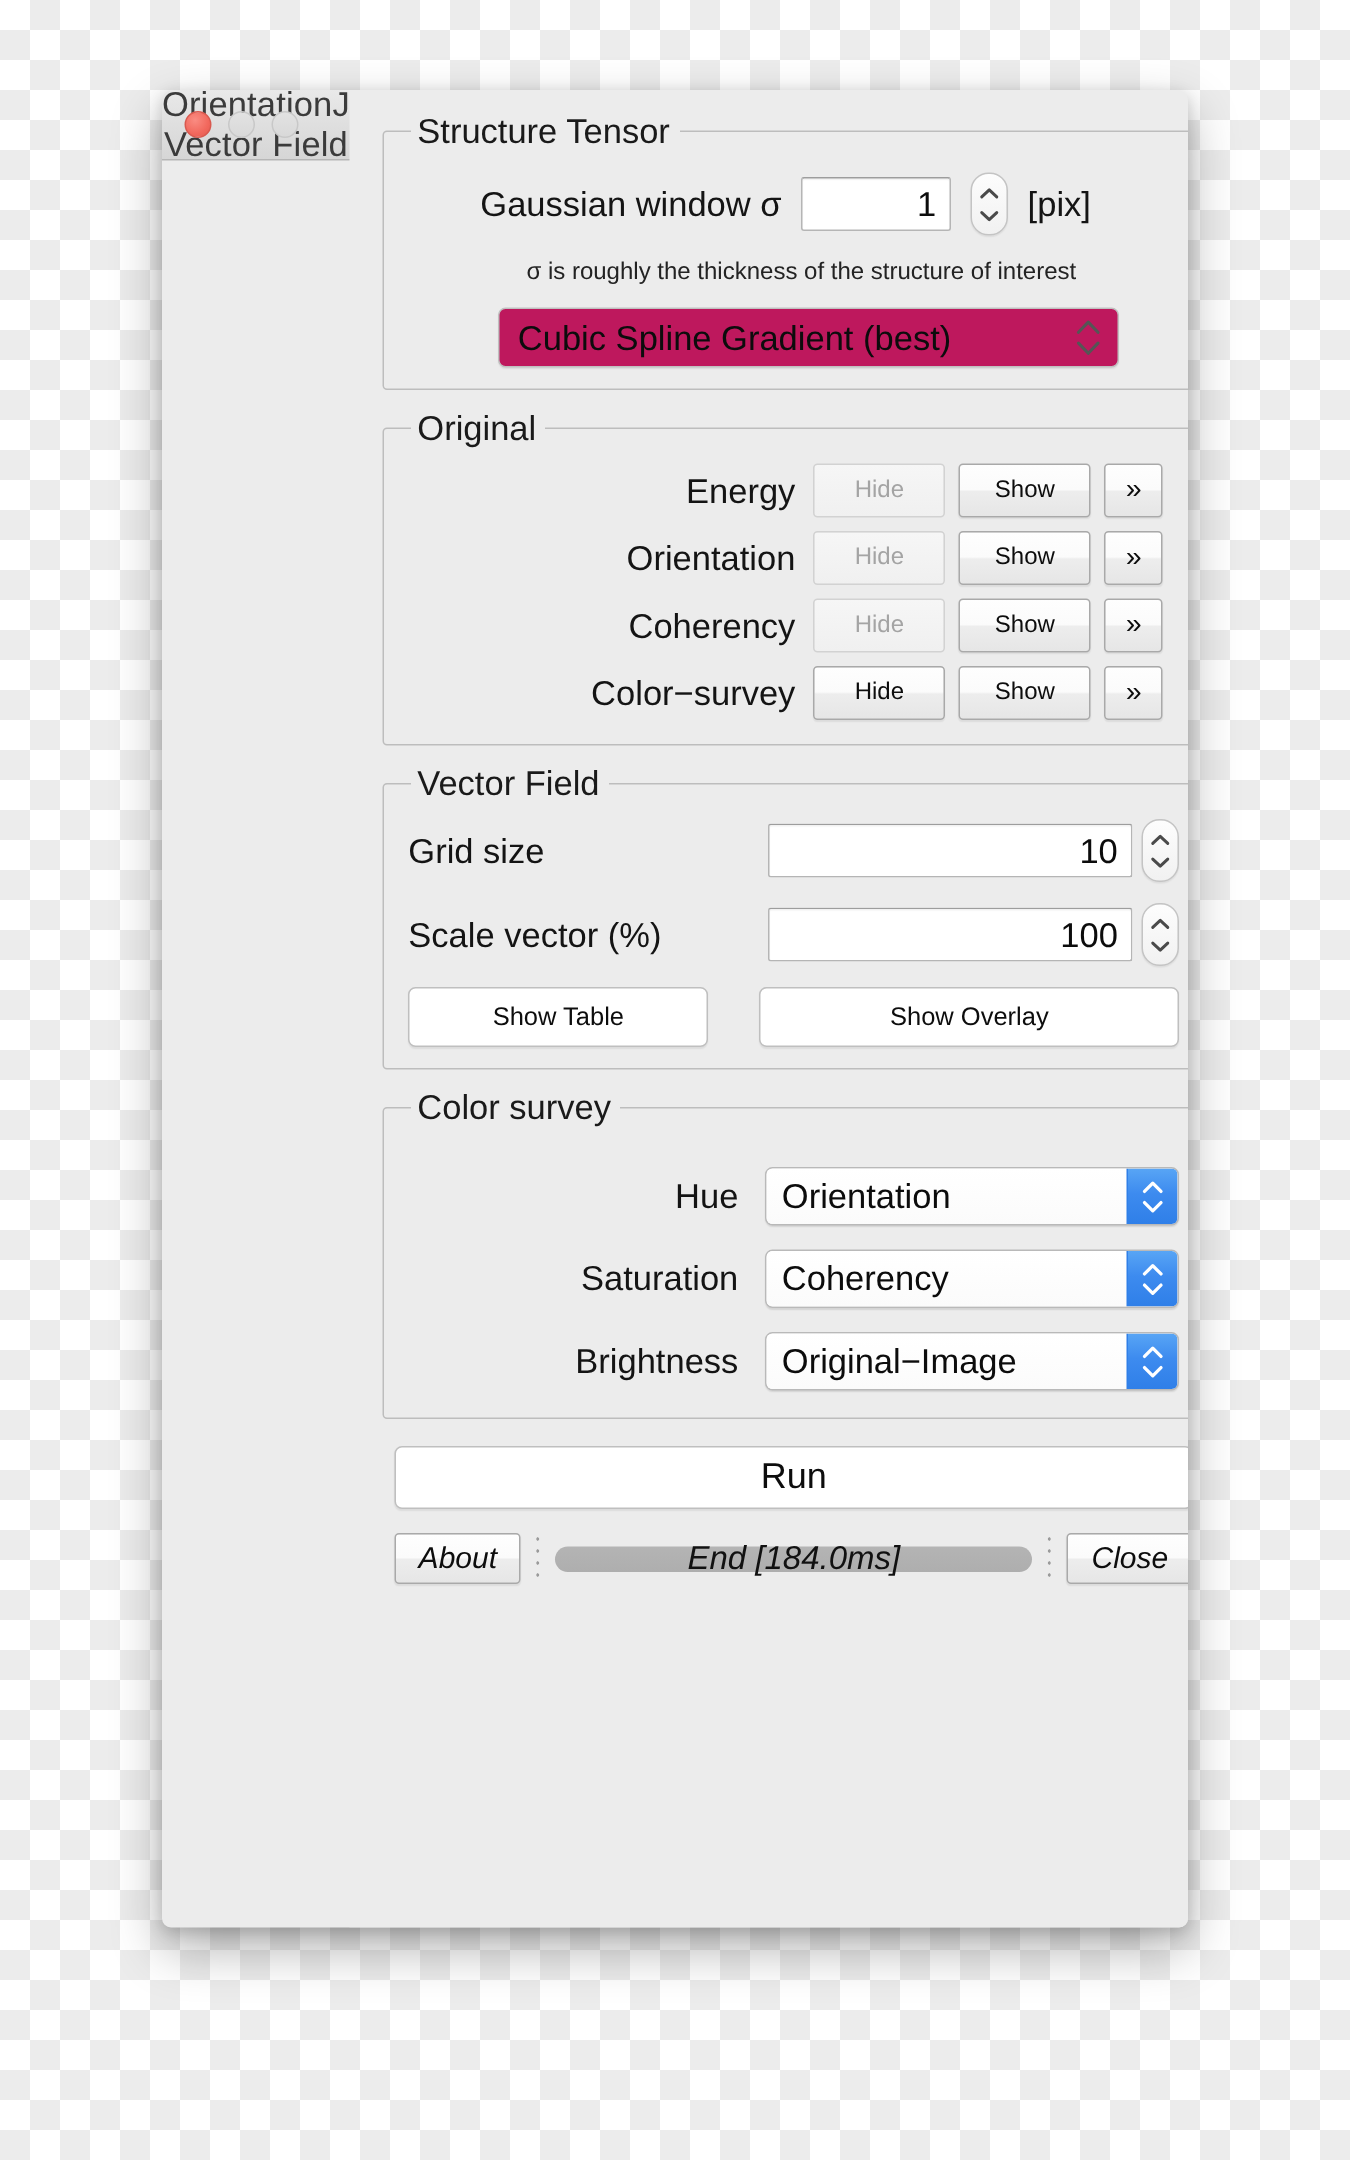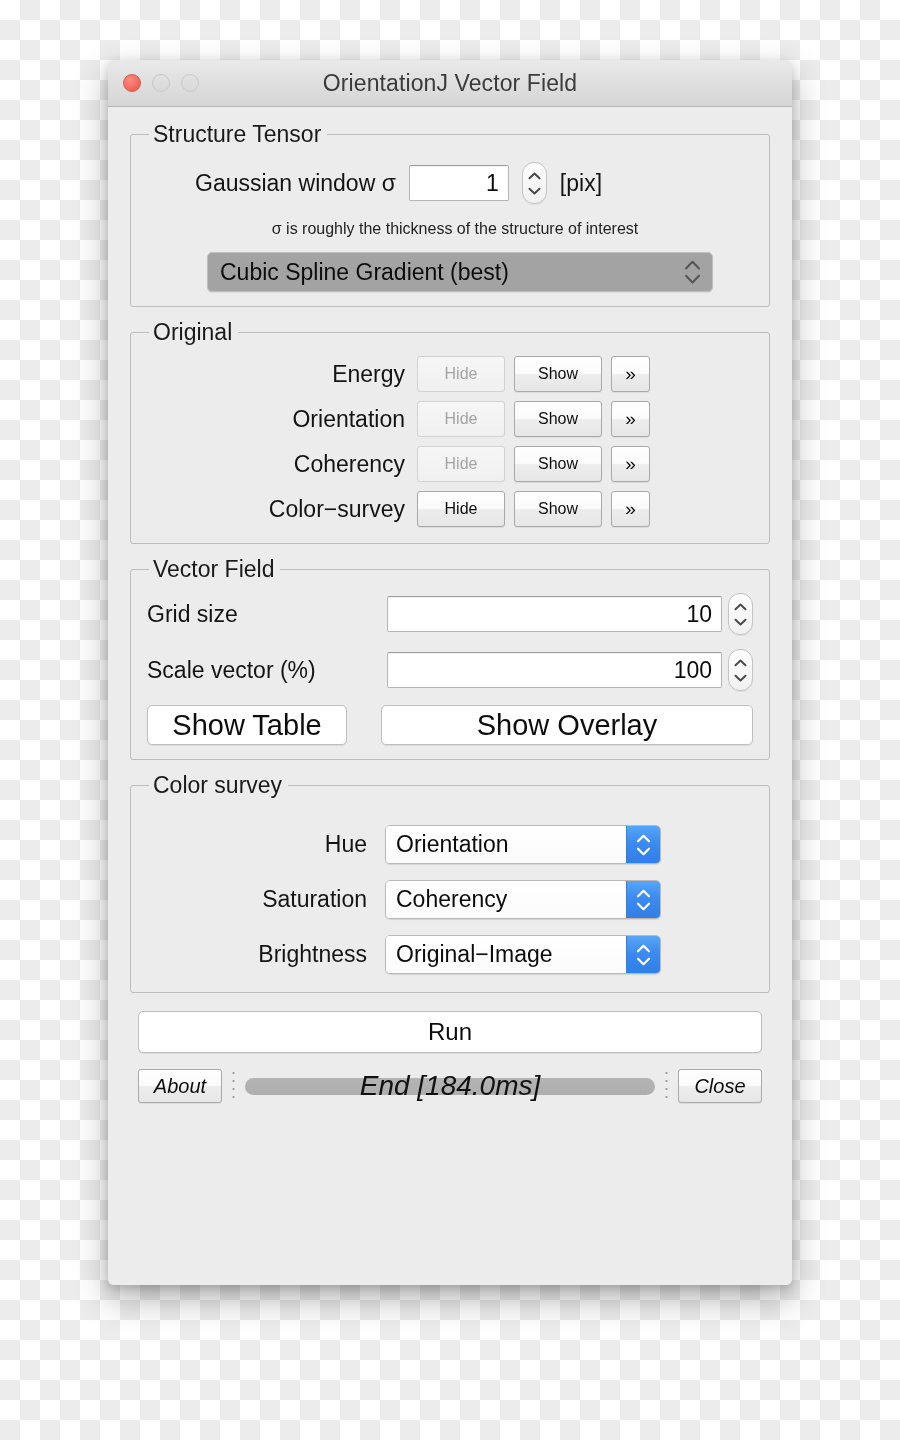--- a/index.html
+++ b/index.html
@@ -26,21 +26,21 @@
     position: absolute;
     left: 108px;
     top: 60px;
     width: 684px;
     height: 1225px;
     border-radius: 7px 7px 6px 6px;
     background: #ececec;
     box-shadow: 0 14px 34px rgba(0,0,0,0.30), 0 3px 10px rgba(0,0,0,0.16);
     overflow: hidden;
     display: flex;
-    flex-direction: column;
+    flex-direction: row;
   }
 
   
   #titlebar {
     height: 47px;
     flex: 0 0 47px;
     background: linear-gradient(to bottom, #e9e9e9 0%, #dedede 55%, #d6d6d6 100%);
     border-bottom: 1px solid #b6b6b6;
     position: relative;
     display: flex;
@@ -142,21 +142,21 @@
     align-items: center;
     justify-content: center;
     gap: 7px;
     flex: 0 0 auto;
     box-shadow: 0 1px 1px rgba(0,0,0,0.07);
   }
   .stepper svg { display: block; }
 
   
   .combo {
-    background: #a3a3a3;
+    background: #be185d;
     border: 1px solid #c0c0c0;
     border-radius: 5px;
     height: 40px;
     display: flex;
     align-items: center;
     padding: 0 12px;
     font-family: "Liberation Sans", sans-serif;
     font-size: 23px;
     color: #0c0c0c;
     position: relative;
@@ -271,21 +271,21 @@
   }
   .vf-label { width: 240px; }
   .vf-ctrl { flex: 1 1 auto; display: flex; align-items: center; gap: 6px; }
   .vf-ctrl .field { flex: 1 1 auto; }
   .vf-ctrl .combo { flex: 1 1 auto; }
   .vf-buttons {
     display: flex;
     gap: 34px;
     margin-top: 6px;
   }
-  .vf-buttons .btn { height: 40px; font-size: 29px; }
+  .vf-buttons .btn { height: 40px; font-size: 17px; }
   #show-table-btn { width: 200px; }
   #show-overlay-btn { flex: 1 1 auto; }
 
   
   .cs-row {
     display: flex;
     align-items: center;
     margin-bottom: 14px;
     margin-top: 16px;
   }
@@ -329,21 +329,21 @@
     display: flex;
     align-items: center;
     justify-content: center;
   }
   #progress-text {
     position: absolute;
     left: 50%;
     top: 50%;
     transform: translate(-50%, -50%);
     font-family: "Liberation Sans", sans-serif;
-    font-size: 28px;
+    font-size: 22px;
     color: #111111;
     white-space: nowrap;
   }
 </style>
 </head>
 <body>
 
 <div id="window">
 
   <div id="titlebar">

